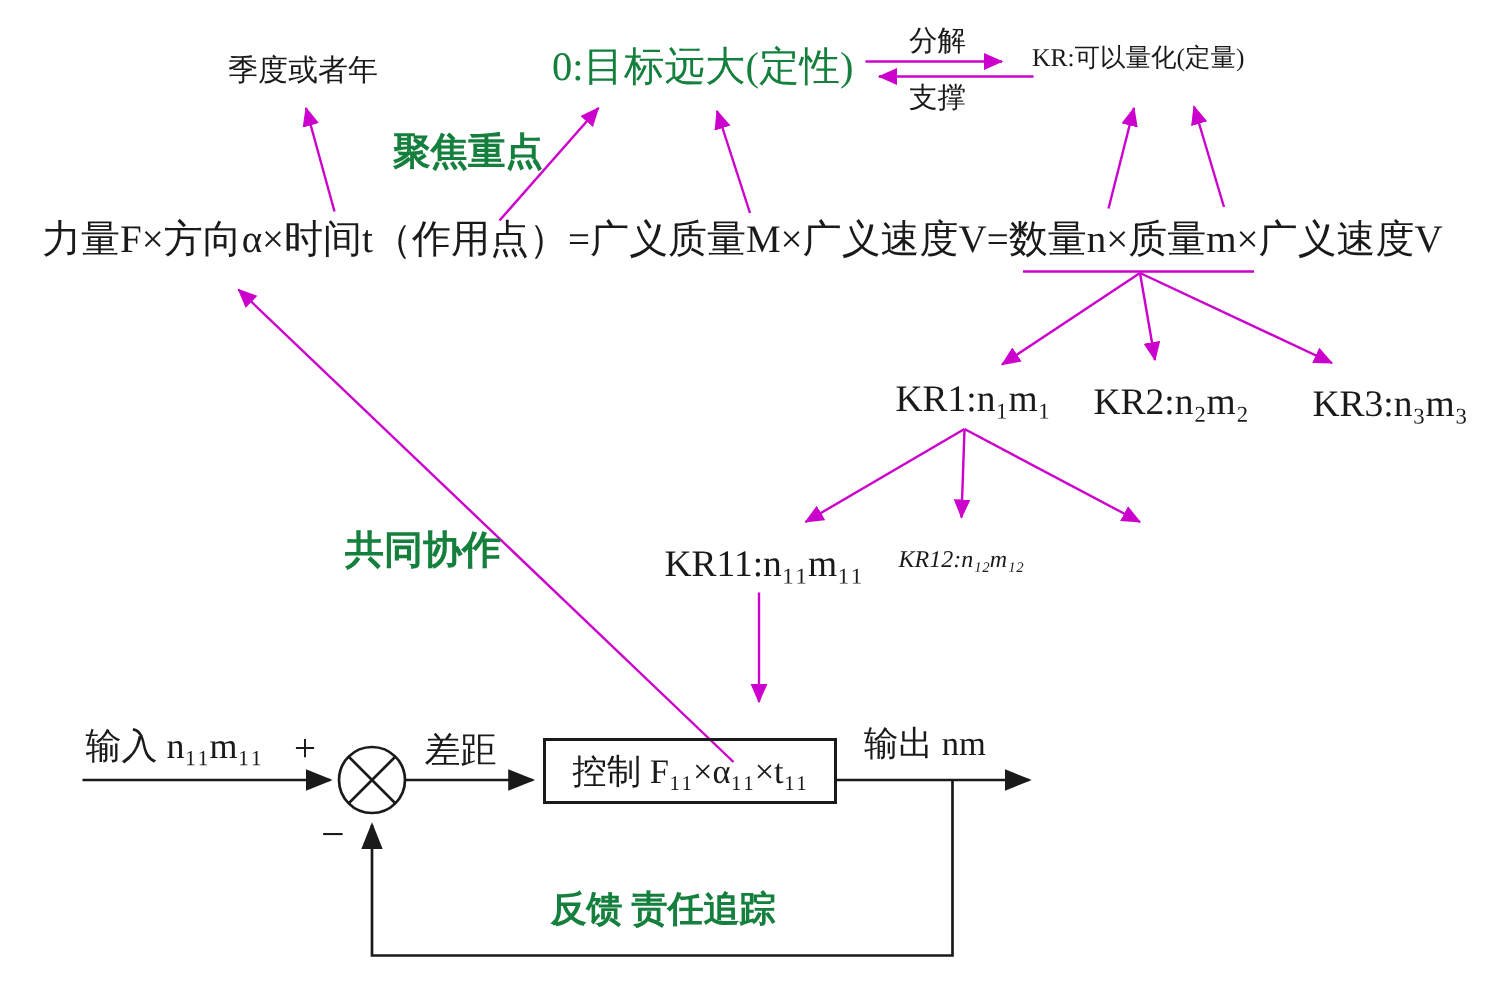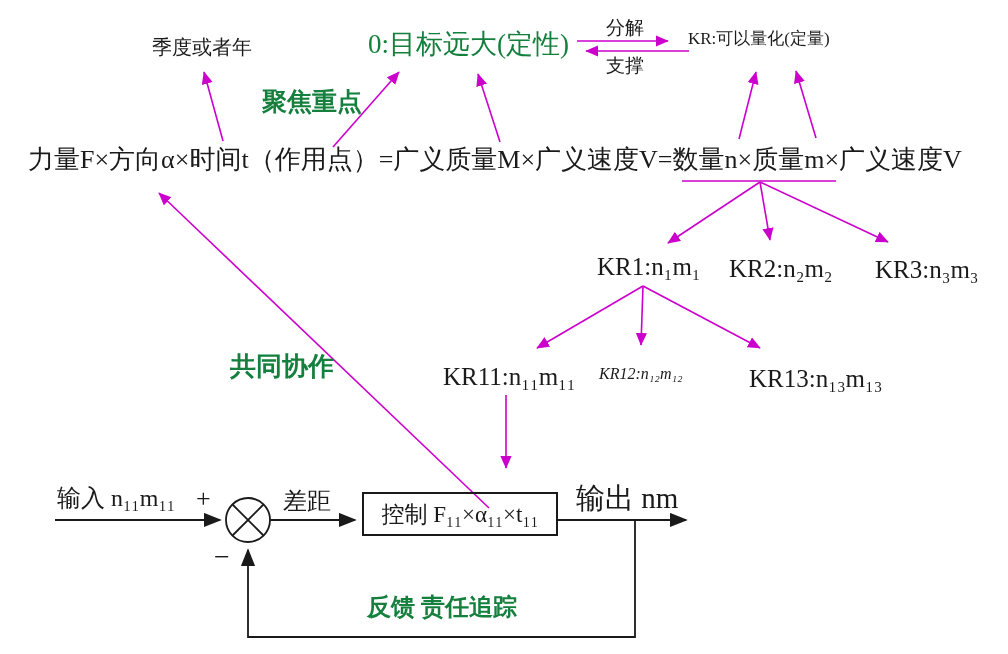--- a/index.html
+++ b/index.html
@@ -93,33 +93,32 @@
   <div class="lbl formula" style="left:28px;top:147px;">
     <span>力量F×方向α×时间t（作用点）=广义质量M×广义速度V=</span><span>数量n×质量m</span><span>×广义速度V</span>
   </div>
 
   <div class="lbl" style="left:597px;top:254px;font-size:25px;">KR1:n₁m₁</div>
   <div class="lbl" style="left:729px;top:256px;font-size:25px;">KR2:n₂m₂</div>
   <div class="lbl" style="left:875px;top:257px;font-size:25px;">KR3:n₃m₃</div>
 
   <div class="lbl" style="left:443px;top:364px;font-size:25px;">KR11:n₁₁m₁₁</div>
   <div class="lbl" style="left:599px;top:366px;font-size:16px;font-style:italic;">KR12:n₁₂m₁₂</div>
-  <div class="lbl" style="left:749px;top:366px;font-size:25px;">KR13:n₁₃m₁₃</div>
 
   <div class="lbl red" style="left:230px;top:354px;font-size:26px;">共同协作</div>
 
   <div class="lbl" style="left:57px;top:486px;font-size:24px;">输入 n₁₁m₁₁</div>
 
   <div class="lbl" style="left:196px;top:486px;font-size:26px;">+</div>
 
   <div class="lbl" style="left:283px;top:489px;font-size:24px;">差距</div>
 
   <div class="lbl" style="left:214px;top:543px;font-size:28px;">−</div>
 
   <div class="ctrl-box lbl">
     <span>控制 F₁₁×α₁₁×t₁₁</span>
   </div>
 
-  <div class="lbl" style="left:576px;top:484px;font-size:29px;">输出 nm</div>
+  <div class="lbl" style="left:576px;top:484px;font-size:23px;">输出 nm</div>
 
   <div class="lbl red" style="left:367px;top:595px;font-size:24px;">反馈 责任追踪</div>
 
 </div>
 
 </body></html>

